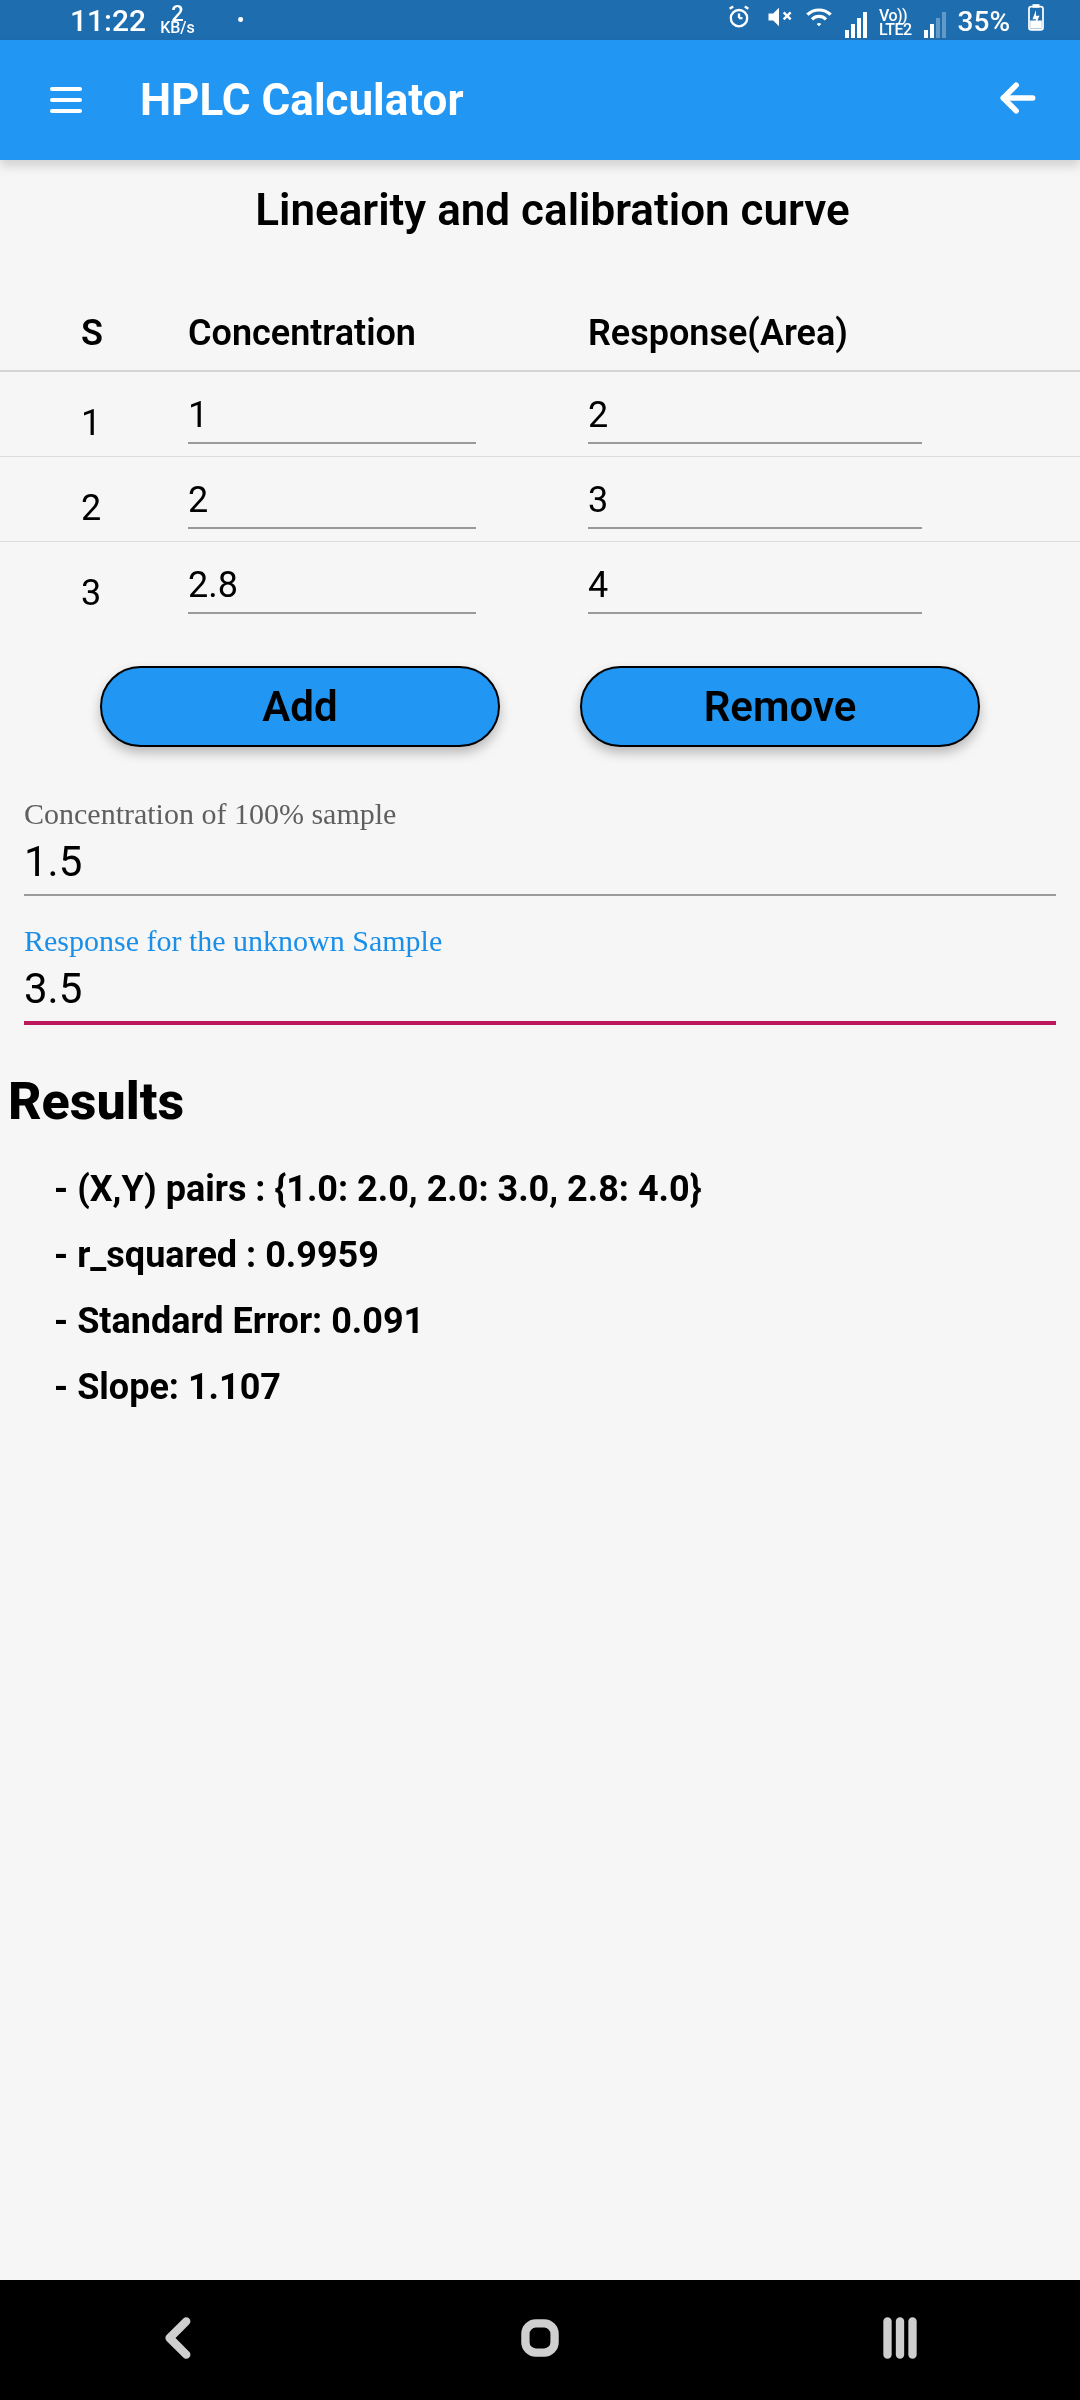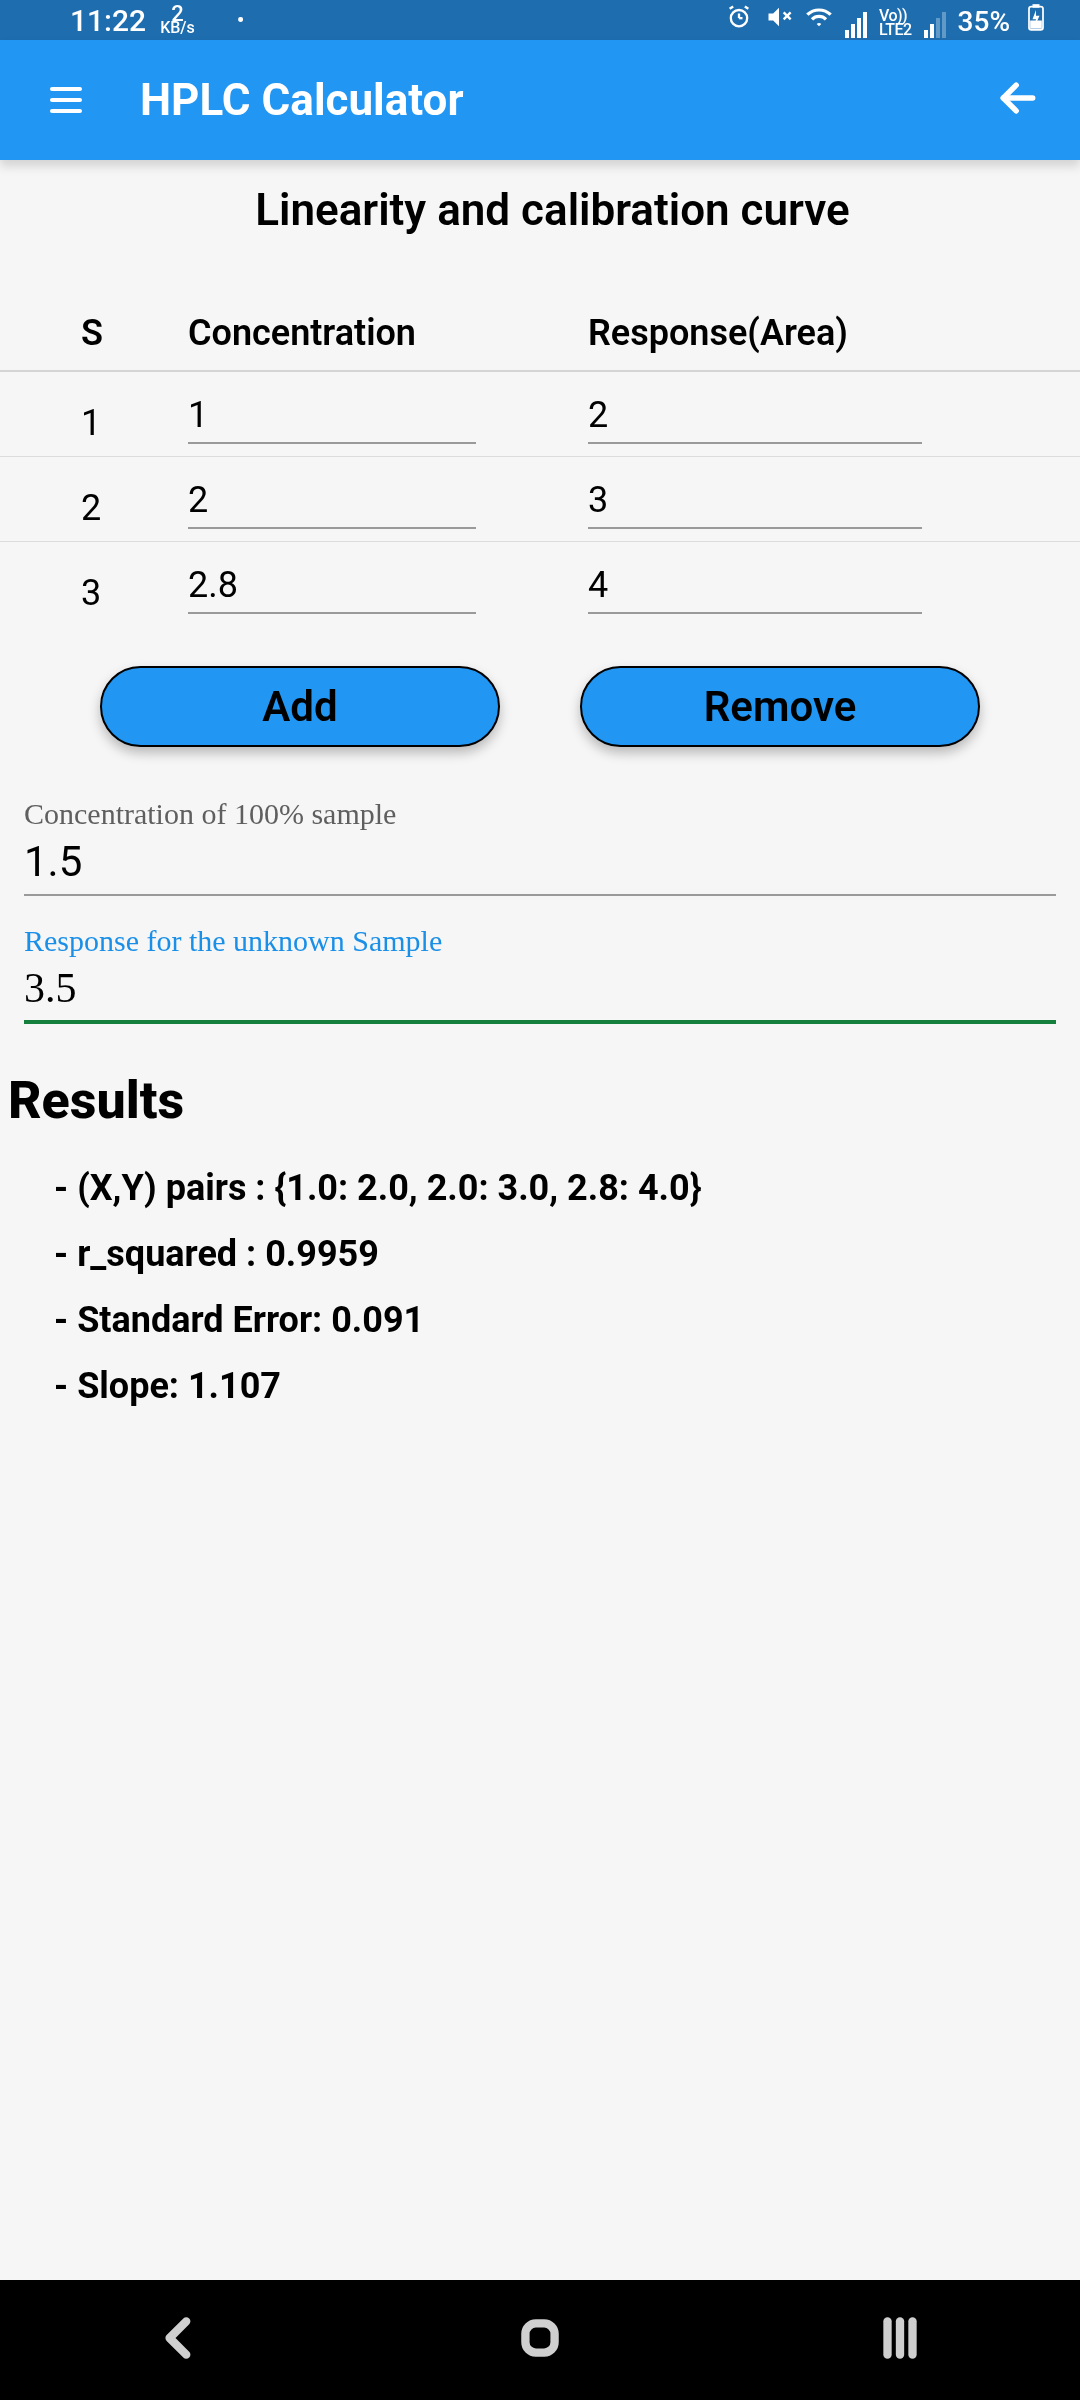--- a/index.html
+++ b/index.html
@@ -39,21 +39,21 @@
     .tbl input { width:72%; border:none; border-bottom:2px solid #9a9a9a; background:transparent; font-size:36px; padding:10px 0 6px; outline:none; color:#000; }
 
     .btnrow { display:flex; justify-content:space-around; padding:40px 60px 50px; }
     .pillbtn { background:#2196f3; border:2px solid #000; border-radius:60px; font-size:42px; font-weight:600; color:#000; padding:14px 0; width:400px; text-align:center; box-shadow:0 6px 12px rgba(0,0,0,0.25); }
     .pillbtn.wide { width:760px; }
 
     .field { padding:0 24px 10px; }
     .field label { font-size:30px; color:#5f5f5f;font-family:Liberation Serif, serif; }
     .field.active label { color:#1a8fe8; }
     .field input { width:100%; border:none; border-bottom:2px solid #9a9a9a; background:transparent; font-size:42px; padding:6px 0 8px; outline:none; color:#000; }
-    .field.active input { border-bottom:4px solid #15803d;font-family:Liberation Serif, serif; }
+    .field.active input { border-bottom:4px solid #be185d; }
 
     .calc-row { display:flex; justify-content:center; padding:46px 0 10px; }
 
     .results-title { text-align:left; font-size:52px; font-weight:800; padding:36px 8px 24px; }
     .result-line { font-size:36px; font-weight:700; padding:12px 54px; }
 
     
     .navbar { background:#000; height:120px; display:flex; align-items:center; justify-content:space-around; }
     .navbar svg { width:50px; height:50px; stroke:#cfcfcf; fill:none; stroke-width:4; }
   </style>

